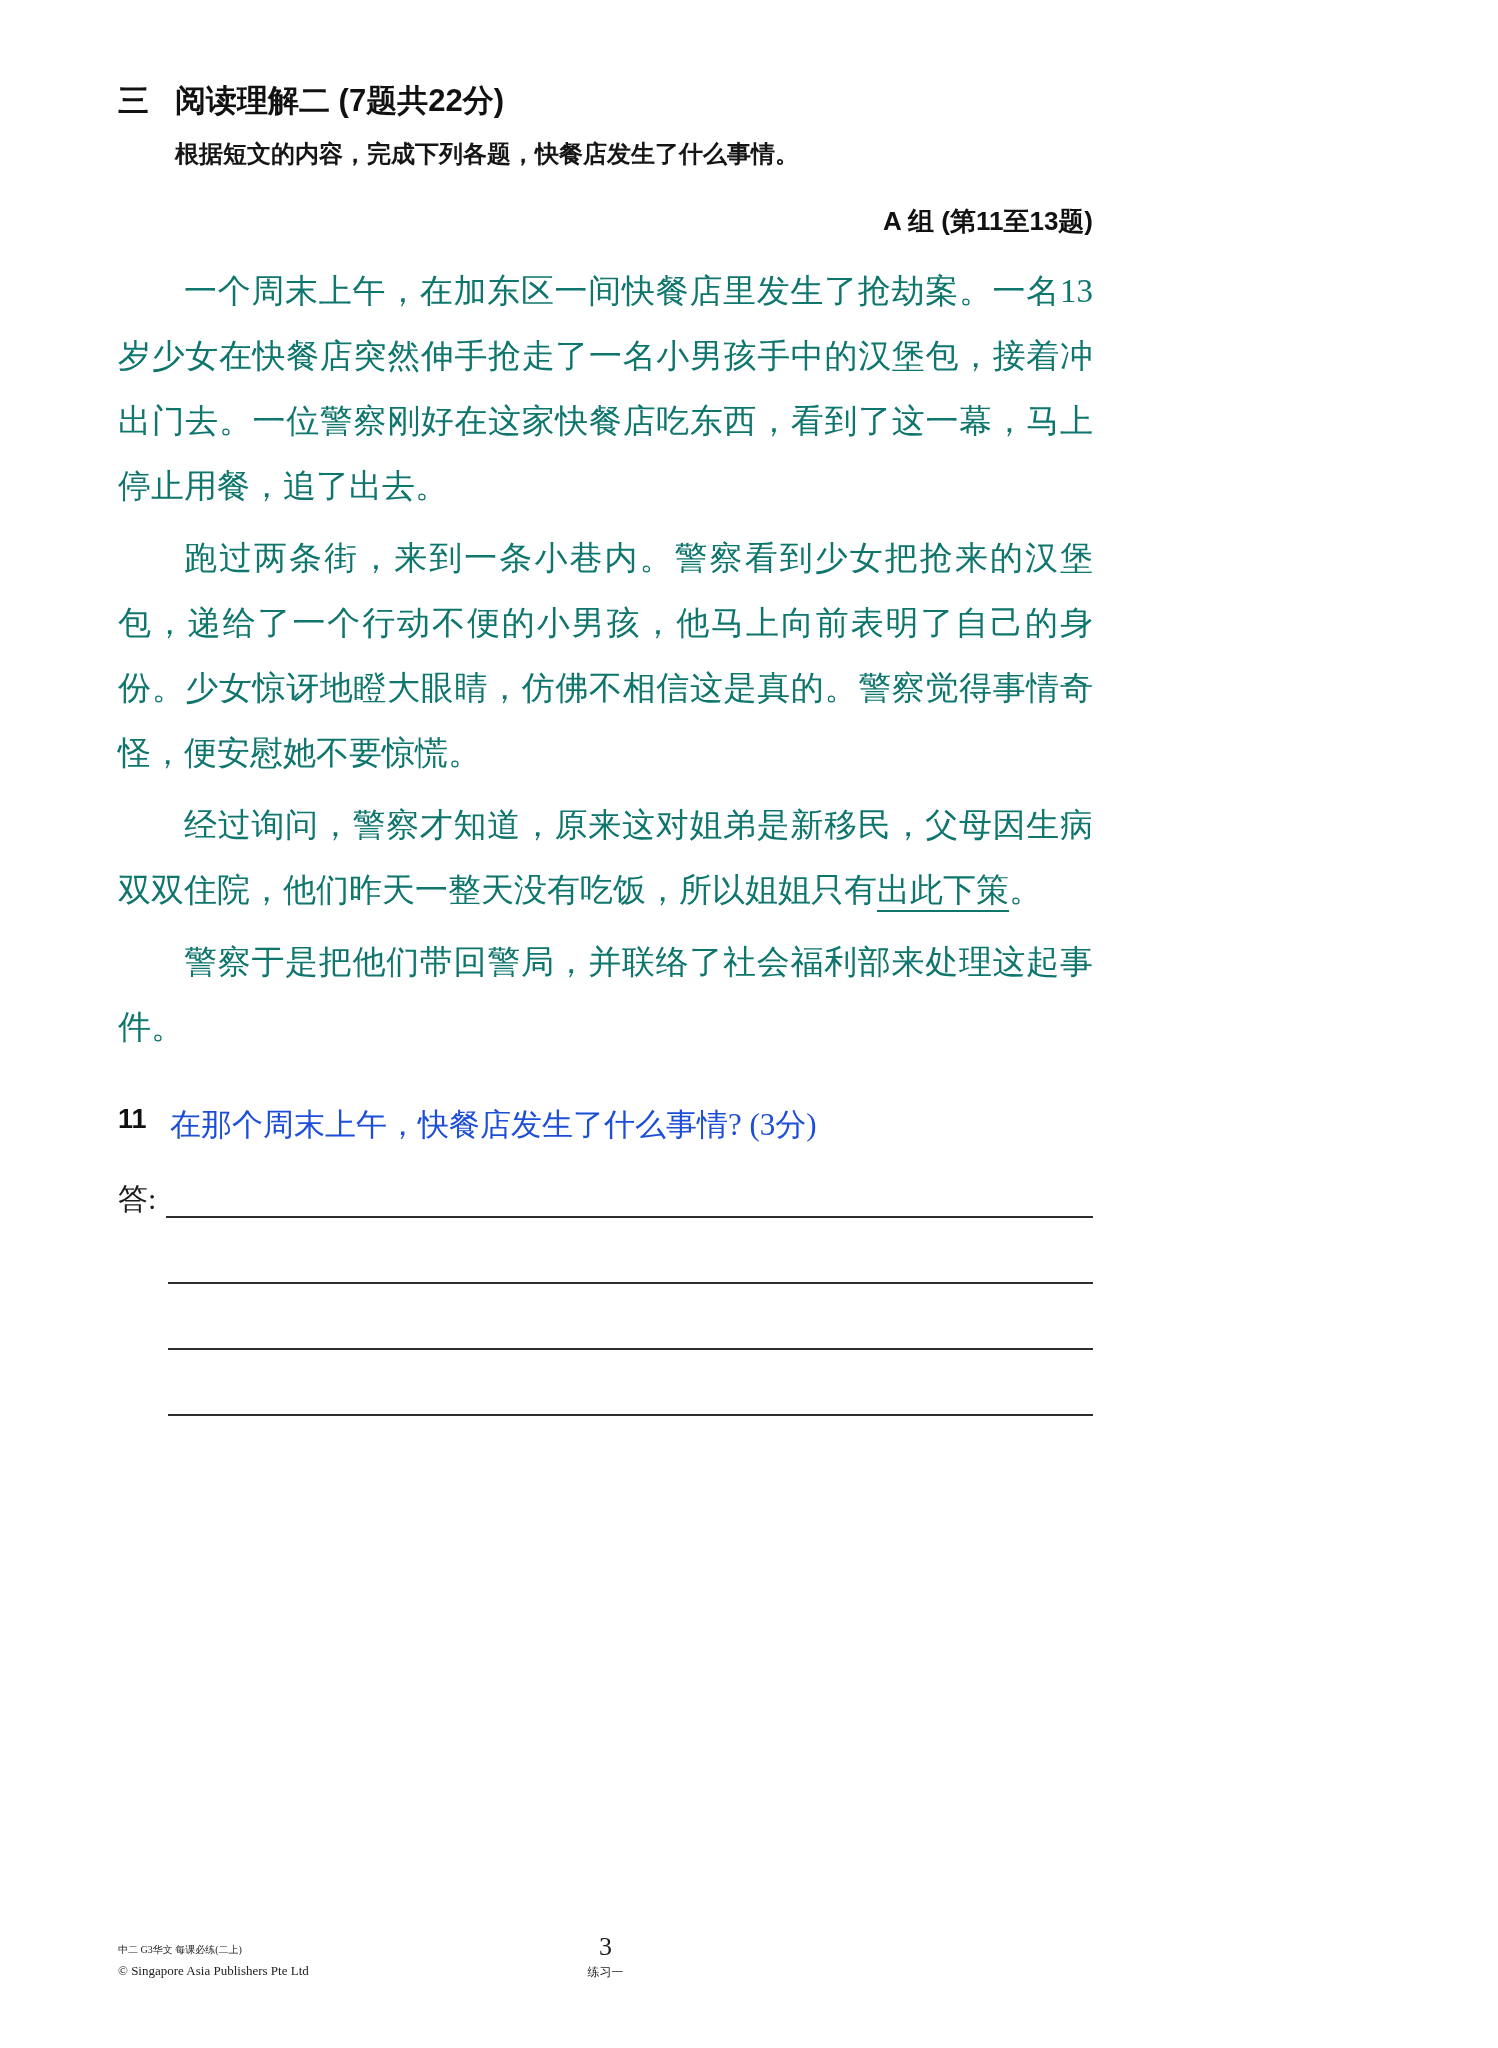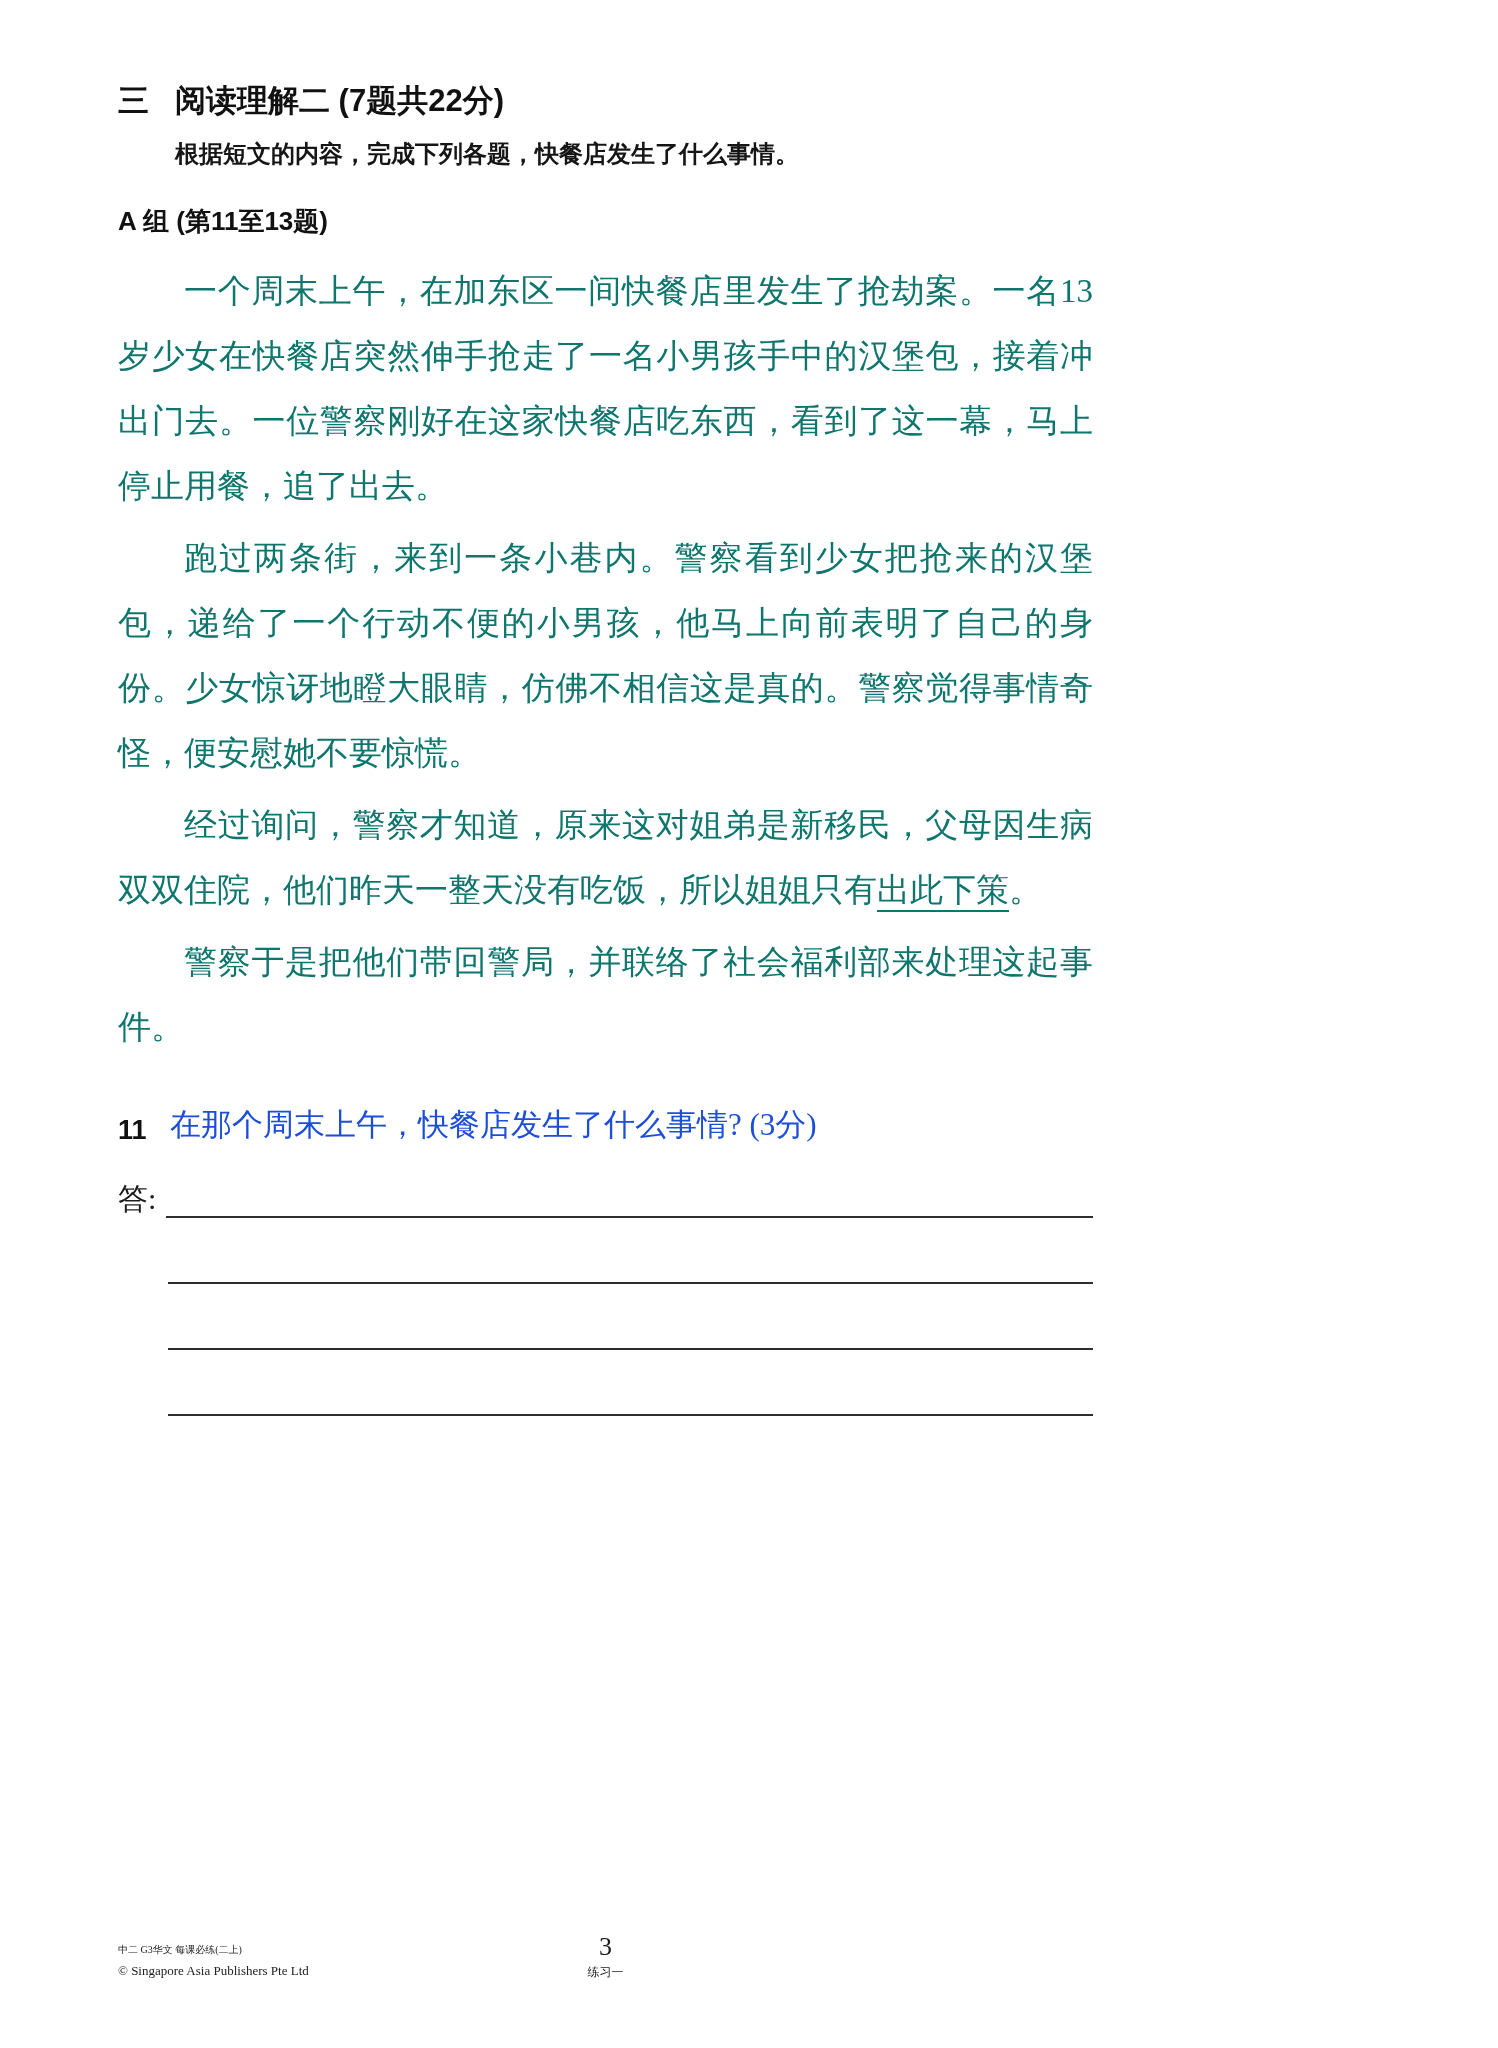--- a/index.html
+++ b/index.html
@@ -39,20 +39,21 @@
     font-size: 24px;
     color: #161616;
   }
 
   .group-label {
     margin: 34px 0 0 0;
     font-family: "Liberation Sans", "DejaVu Sans", sans-serif;
     font-weight: 700;
     font-size: 26px;
     color: #111;
+    text-align: right;
   }
 
   
   .passage { margin-top: 20px; }
   .passage p {
     margin: 0 0 7px 0;
     font-size: 33px;
     line-height: 65px;
     text-indent: 2em;
     text-align: justify;
@@ -62,21 +63,21 @@
   .underlined {
     text-decoration: underline;
     text-decoration-thickness: 2px;
     text-underline-offset: 9px;
     margin-top: 9px;
   }
 
   
   .question-row {
     display: flex;
-    align-items: flex-end;
+    align-items: flex-start;
     margin-top: 44px;
   }
   .question-number {
     flex: 0 0 52px;
     font-family: "Liberation Sans", "DejaVu Sans", sans-serif;
     font-weight: 700;
     font-size: 27px;
     color: #111;
   }
   .question-text {

